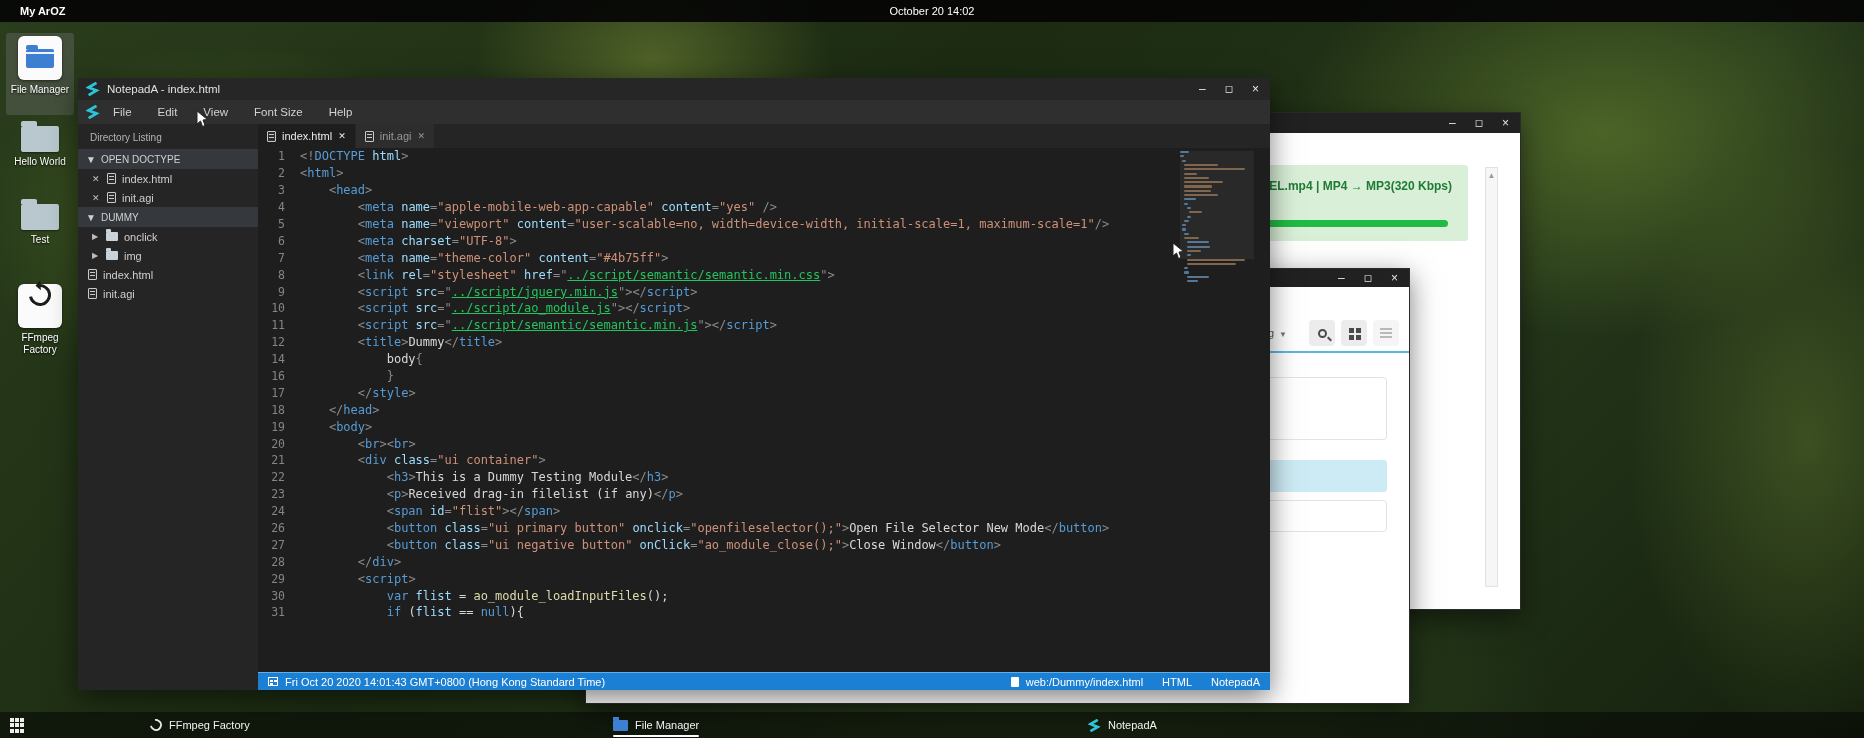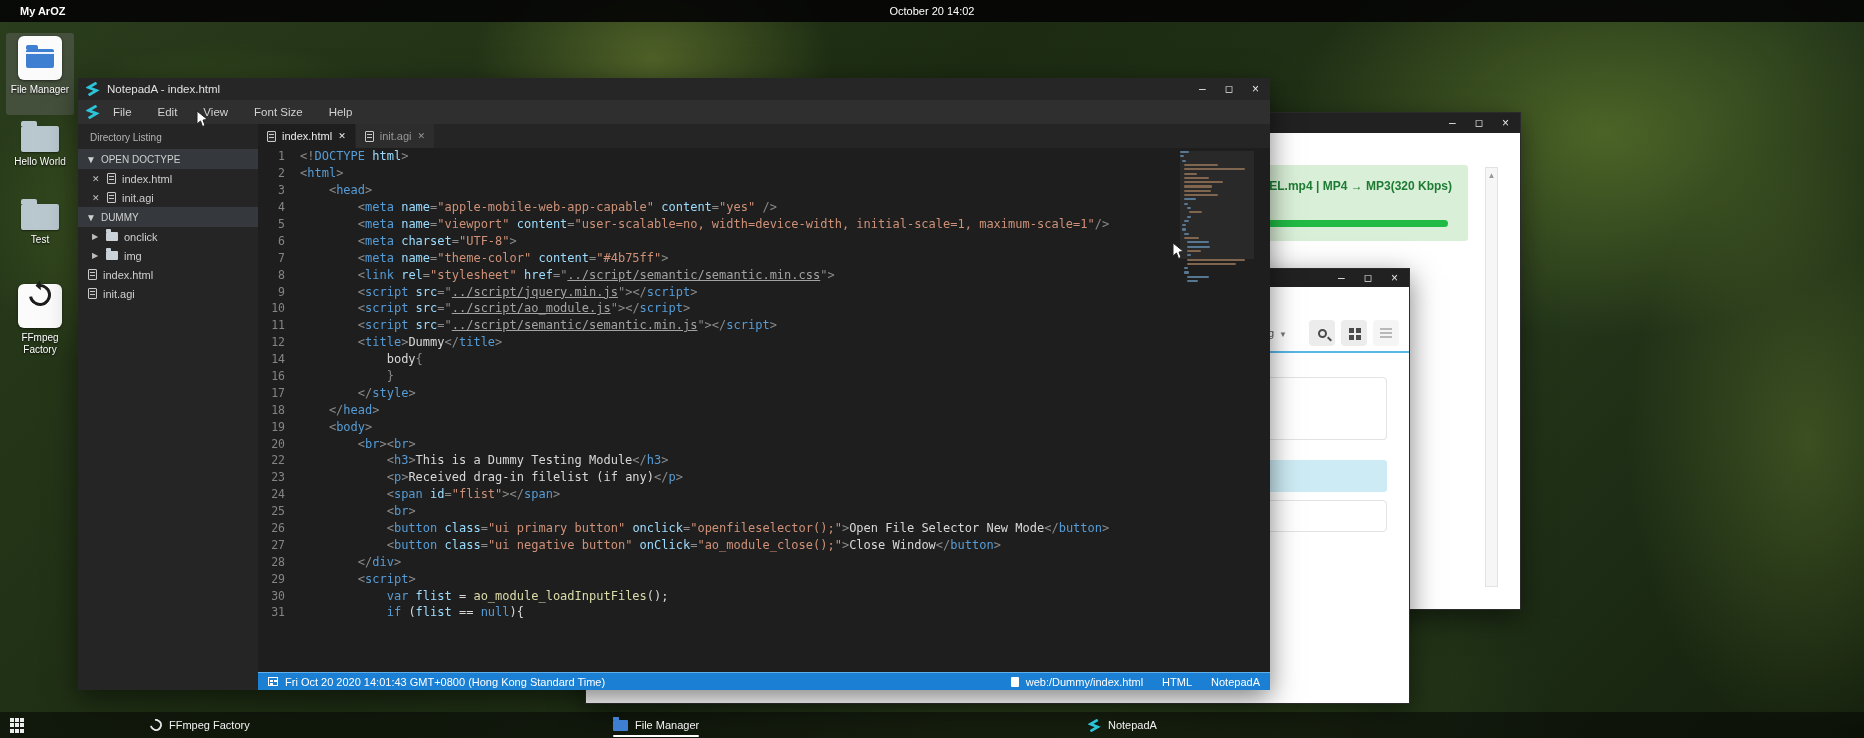--- a/index.html
+++ b/index.html
@@ -95,21 +95,21 @@
   .tab { display:flex; align-items:center; gap:6px; padding:0 9px; font-size:11px; cursor:pointer; }
   .tab.active { background:#1e1e1e; color:#eaeaea; }
   .tab.inactive { background:#2d2d2d; color:#979797; margin-left:1px; }
   .tab .x { font-size:9px; }
   .np-code { flex:1; position:relative; overflow:hidden; background:#1e1e1e; }
   .cl { height:16.9px; display:flex; align-items:center; }
   .cl.cur { background:rgba(255,255,255,.055); }
   .ln { width:42px; text-align:right; padding-right:15px; color:#858585; font:11.5px "DejaVu Sans Mono",monospace; flex:none; }
   .lc { white-space:pre; font:12px "DejaVu Sans Mono",monospace; }
   .tk-p{color:#8a8a8a} .tk-t{color:#569cd6} .tk-a{color:#9cdcfe} .tk-s{color:#ce9178}
-  .tk-u{color:#a3a3a3; text-decoration:underline}
+  .tk-u{color:#22c55e; text-decoration:underline}
   .tk-x{color:#d8d8d8} .tk-fn{color:#dcdcaa}
   .tk-hb{color:#d8d8d8; background:#3a3d41; outline:1px solid #6e6e6e}
   .minimap { position:absolute; right:16px; top:3px; width:74px; height:150px; }
   .mm-slider { position:absolute; left:0; top:0; width:100%; height:108px; background:rgba(255,255,255,.05); }
   .minimap .mbar { position:absolute; height:2.2px; border-radius:1px; opacity:.9; }
   .np-status { height:18px; background:#1b7fd4; border-top:1px solid #5fb0ea; display:flex; align-items:center;
     color:#fff; font-size:11px; padding:0 10px; justify-content:space-between; }
   .st-left,.st-right { display:flex; align-items:center; gap:7px; }
   .st-right .gap { margin-left:12px; }
   .ic-cal { width:10px; height:9px; border:1px solid #fff; position:relative; }
@@ -350,34 +350,34 @@
               </div>
               <div class="cl">
                 <span class="ln">19</span>
                 <span class="lc"><span class="tk-p">    &lt;</span><span class="tk-t">body</span><span class="tk-p">&gt;</span></span>
               </div>
               <div class="cl">
                 <span class="ln">20</span>
                 <span class="lc"><span class="tk-p">        &lt;</span><span class="tk-t">br</span><span class="tk-p">&gt;&lt;</span><span class="tk-t">br</span><span class="tk-p">&gt;</span></span>
               </div>
               <div class="cl">
+                <span class="ln">21</span>
+                <span class="lc"><span class="tk-p">        &lt;</span><span class="tk-t">div</span><span class="tk-a"> class</span><span class="tk-p">=</span><span class="tk-s">"ui container"</span><span class="tk-p">&gt;</span></span>
+              </div>
+              <div class="cl">
                 <span class="ln">22</span>
                 <span class="lc"><span class="tk-p">            &lt;</span><span class="tk-t">h3</span><span class="tk-p">&gt;</span><span class="tk-x">This is a Dummy Testing Module</span><span class="tk-p">&lt;/</span><span class="tk-t">h3</span><span class="tk-p">&gt;</span></span>
               </div>
               <div class="cl">
                 <span class="ln">23</span>
                 <span class="lc"><span class="tk-p">            &lt;</span><span class="tk-t">p</span><span class="tk-p">&gt;</span><span class="tk-x">Received drag-in filelist (if any)</span><span class="tk-p">&lt;/</span><span class="tk-t">p</span><span class="tk-p">&gt;</span></span>
               </div>
               <div class="cl">
                 <span class="ln">24</span>
                 <span class="lc"><span class="tk-p">            &lt;</span><span class="tk-t">span</span><span class="tk-a"> id</span><span class="tk-p">=</span><span class="tk-s">"flist"</span><span class="tk-p">&gt;&lt;/</span><span class="tk-t">span</span><span class="tk-p">&gt;</span></span>
-              </div>
-              <div class="cl">
-                <span class="ln">25</span>
-                <span class="lc"><span class="tk-p">            &lt;</span><span class="tk-t">br</span><span class="tk-p">&gt;</span></span>
               </div>
               <div class="cl">
                 <span class="ln">26</span>
                 <span class="lc"><span class="tk-p">            &lt;</span><span class="tk-t">button</span><span class="tk-a"> class</span><span class="tk-p">=</span><span class="tk-s">"ui primary button"</span><span class="tk-a"> onclick</span><span class="tk-p">=</span><span class="tk-s">"openfileselector();"</span><span class="tk-p">&gt;</span><span class="tk-x">Open File Selector New Mode</span><span class="tk-p">&lt;/</span><span class="tk-t">button</span><span class="tk-p">&gt;</span></span>
               </div>
               <div class="cl">
                 <span class="ln">27</span>
                 <span class="lc"><span class="tk-p">            &lt;</span><span class="tk-t">button</span><span class="tk-a"> class</span><span class="tk-p">=</span><span class="tk-s">"ui negative button"</span><span class="tk-a"> onClick</span><span class="tk-p">=</span><span class="tk-s">"ao_module_close();"</span><span class="tk-p">&gt;</span><span class="tk-x">Close Window</span><span class="tk-p">&lt;/</span><span class="tk-t">button</span><span class="tk-p">&gt;</span></span>
               </div>
               <div class="cl">

